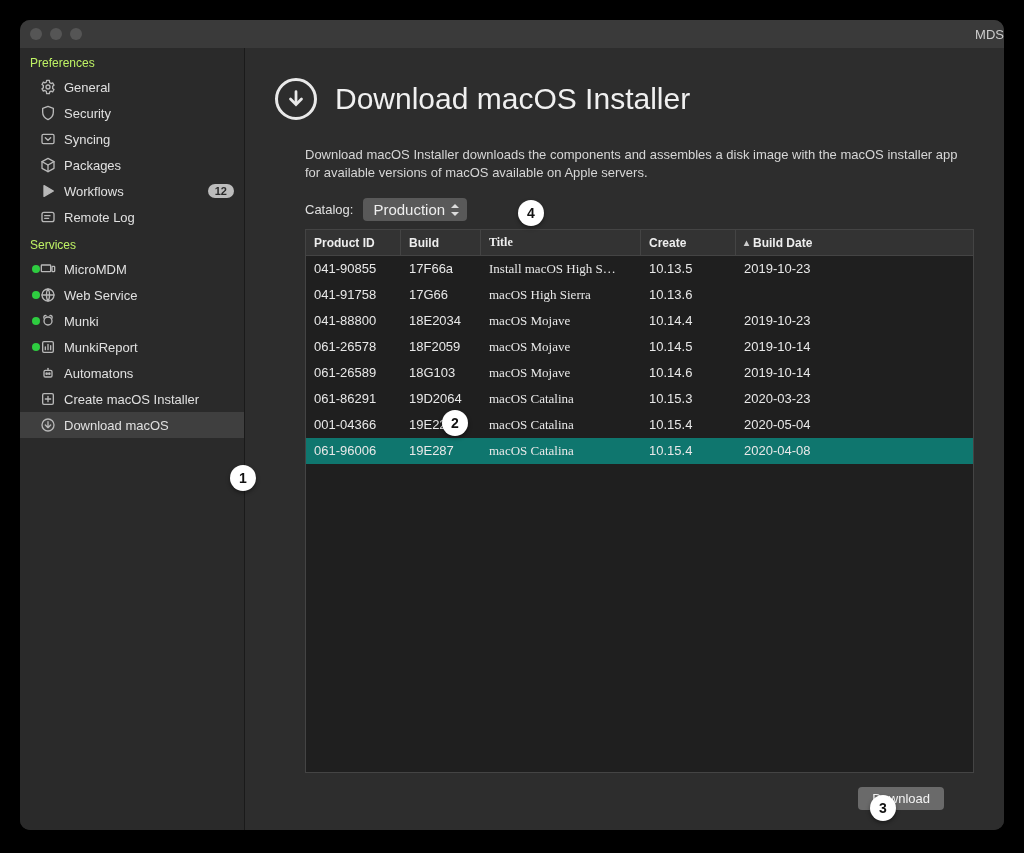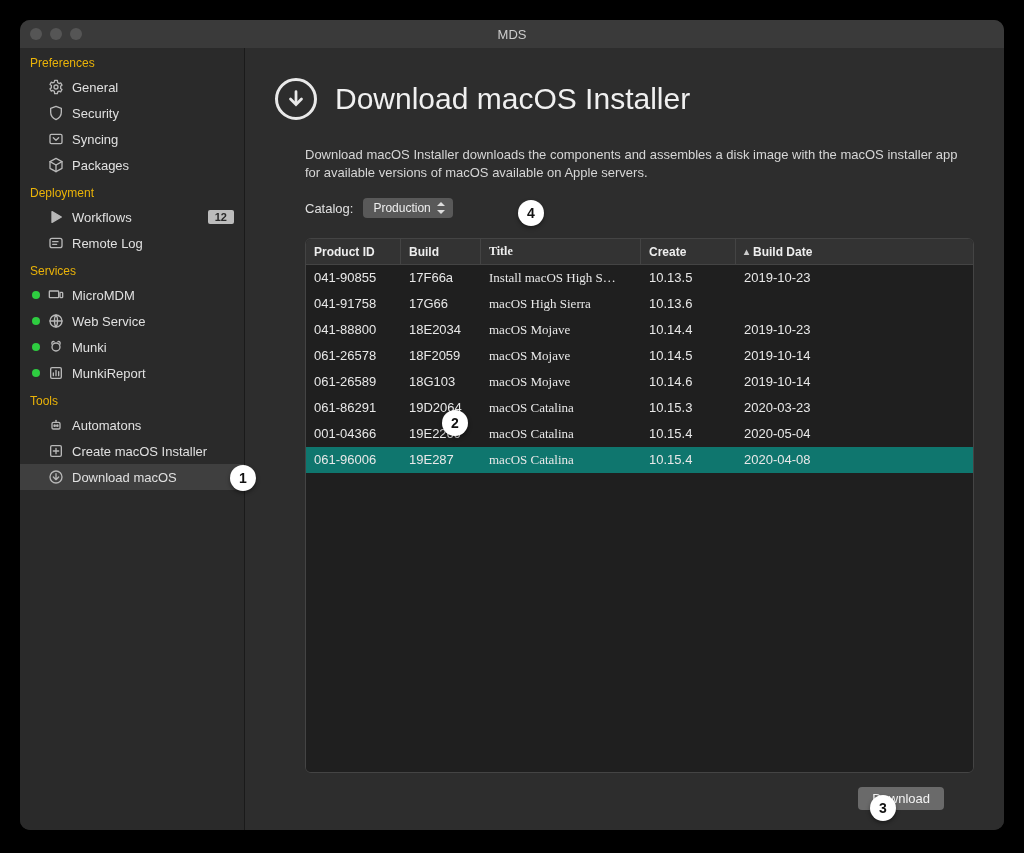--- a/index.html
+++ b/index.html
@@ -26,57 +26,57 @@
     height: 28px;
     background: #3a3a3a;
     display: flex;
     align-items: center;
     position: relative;
     padding: 0 10px;
   }
   .traffic-lights { display: flex; gap: 8px; }
   .tl { width: 12px; height: 12px; border-radius: 50%; background: #555; }
   .titlebar .title {
-    position: absolute; left: 0; right: 0; text-align: center;
+    position: absolute; left: 0; right: 0; text-align: right;
     color: #ccc; font-size: 13px; pointer-events: none;
   }
   .body { flex: 1; display: flex; overflow: hidden; }
   .sidebar {
     width: 225px;
     background: #2a2a2a;
     border-right: 1px solid #1a1a1a;
     color: #cfcfcf;
     font-size: 13px;
     overflow-y: auto;
     padding-bottom: 8px;
   }
   .section-header {
-    color: #eab308;
+    color: #bef264;
     font-size: 12px;
     padding: 8px 10px 4px 10px;
   }
   .side-item {
     display: flex;
     align-items: center;
     gap: 8px;
-    padding: 5px 10px 5px 28px;
+    padding: 5px 10px 5px 20px;
     cursor: pointer;
     position: relative;
   }
   .side-item.selected { background: #3f3f3f; }
   .side-item .icon { width: 16px; height: 16px; display:flex; align-items:center; justify-content:center; flex-shrink:0; }
   .side-item .label { flex: 1; color: #e0e0e0; }
   .status-dot {
     width: 8px; height: 8px; border-radius: 50%;
     position: absolute; left: 12px; top: 50%; transform: translateY(-50%);
     background: #2ecc40;
   }
   .badge {
     background: #bcbcbc; color: #2a2a2a;
-    border-radius: 2px; font-size: 11px; padding: 1px 7px;
+    border-radius: 7px; font-size: 11px; padding: 1px 7px;
     font-weight: 600;
   }
   .main {
     flex: 1;
     background: #2d2d2d;
     color: #e0e0e0;
     padding: 30px 30px 20px 30px;
     display: flex;
     flex-direction: column;
     overflow: hidden;
@@ -91,43 +91,43 @@
   }
   .page-header h1 {
     font-size: 30px; font-weight: 400; color: #f0f0f0;
   }
   .description {
     color: #d6d6d6; font-size: 13px; line-height: 1.4;
     margin: 0 0 16px 30px; max-width: 700px;
   }
   .catalog-row {
     display: flex; align-items: center; gap: 10px;
-    margin: 0 0 20px 30px; font-size: 13px;
+    margin: 0 0 8px 30px; font-size: 13px;
   }
   .catalog-select {
     background: #595959; color: #eee; border: none;
     padding: 3px 22px 3px 10px; border-radius: 4px;
-    position: relative; cursor: pointer; font-size: 12px;
+    position: relative; cursor: pointer; font-size: 15px;
   }
   .catalog-select::after {
     content: ""; position: absolute; right: 8px; top: 50%;
     border-left: 4px solid transparent; border-right: 4px solid transparent;
     border-top: 4px solid #ddd; transform: translateY(2px);
   }
   .catalog-select::before {
     content: ""; position: absolute; right: 8px; top: 50%;
     border-left: 4px solid transparent; border-right: 4px solid transparent;
     border-bottom: 4px solid #ddd; transform: translateY(-6px);
   }
   .table-wrap {
     flex: 1;
     margin-left: 30px;
     background: #1f1f1f;
     border: 1px solid #444;
-    border-radius: 6px;
+    border-radius: 0;
     overflow: hidden;
     display: flex; flex-direction: column;
   }
   .thead {
     display: flex;
     background: #333;
     border-bottom: 1px solid #444;
     font-size: 12px; font-weight: 600; color: #eee;
   }
   .th, .td {
@@ -205,21 +205,20 @@
         <div class="side-item">
           <span class="icon">
             <svg width="16" height="16" viewBox="0 0 24 24" fill="none" stroke="#b8b8b8" stroke-width="2" stroke-linecap="round" stroke-linejoin="round">
               <path d="M12 2l9 5v10l-9 5-9-5V7l9-5z"></path>
               <path d="M3 7l9 5 9-5"></path>
               <path d="M12 22V12"></path>
             </svg>
           </span>
           <span class="label">Packages</span>
         </div>
-        <div class="section-header">Deployment</div>
         <div class="side-item">
           <span class="icon">
             <svg width="16" height="16" viewBox="0 0 24 24" fill="none" stroke="#b8b8b8" stroke-width="2" stroke-linecap="round" stroke-linejoin="round">
               <polygon points="6 4 20 12 6 20 6 4" fill="#b8b8b8"></polygon>
             </svg>
           </span>
           <span class="label">Workflows</span>
           <span class="badge">12</span>
         </div>
         <div class="side-item">
@@ -265,21 +264,20 @@
         <div class="side-item">
           <div class="status-dot"></div>
           <span class="icon">
             <svg width="16" height="16" viewBox="0 0 24 24" fill="none" stroke="#b8b8b8" stroke-width="2" stroke-linecap="round" stroke-linejoin="round">
               <rect x="4" y="4" width="16" height="16" rx="2"></rect>
               <path d="M8 16v-4M12 16V8M16 16v-6"></path>
             </svg>
           </span>
           <span class="label">MunkiReport</span>
         </div>
-        <div class="section-header">Tools</div>
         <div class="side-item">
           <span class="icon">
             <svg width="16" height="16" viewBox="0 0 24 24" fill="none" stroke="#b8b8b8" stroke-width="2" stroke-linecap="round" stroke-linejoin="round">
               <rect x="6" y="8" width="12" height="10" rx="2"></rect>
               <circle cx="10" cy="13" r="1" fill="#b8b8b8"></circle>
               <circle cx="14" cy="13" r="1" fill="#b8b8b8"></circle>
               <path d="M12 8V5"></path>
             </svg>
           </span>
           <span class="label">Automatons</span>

